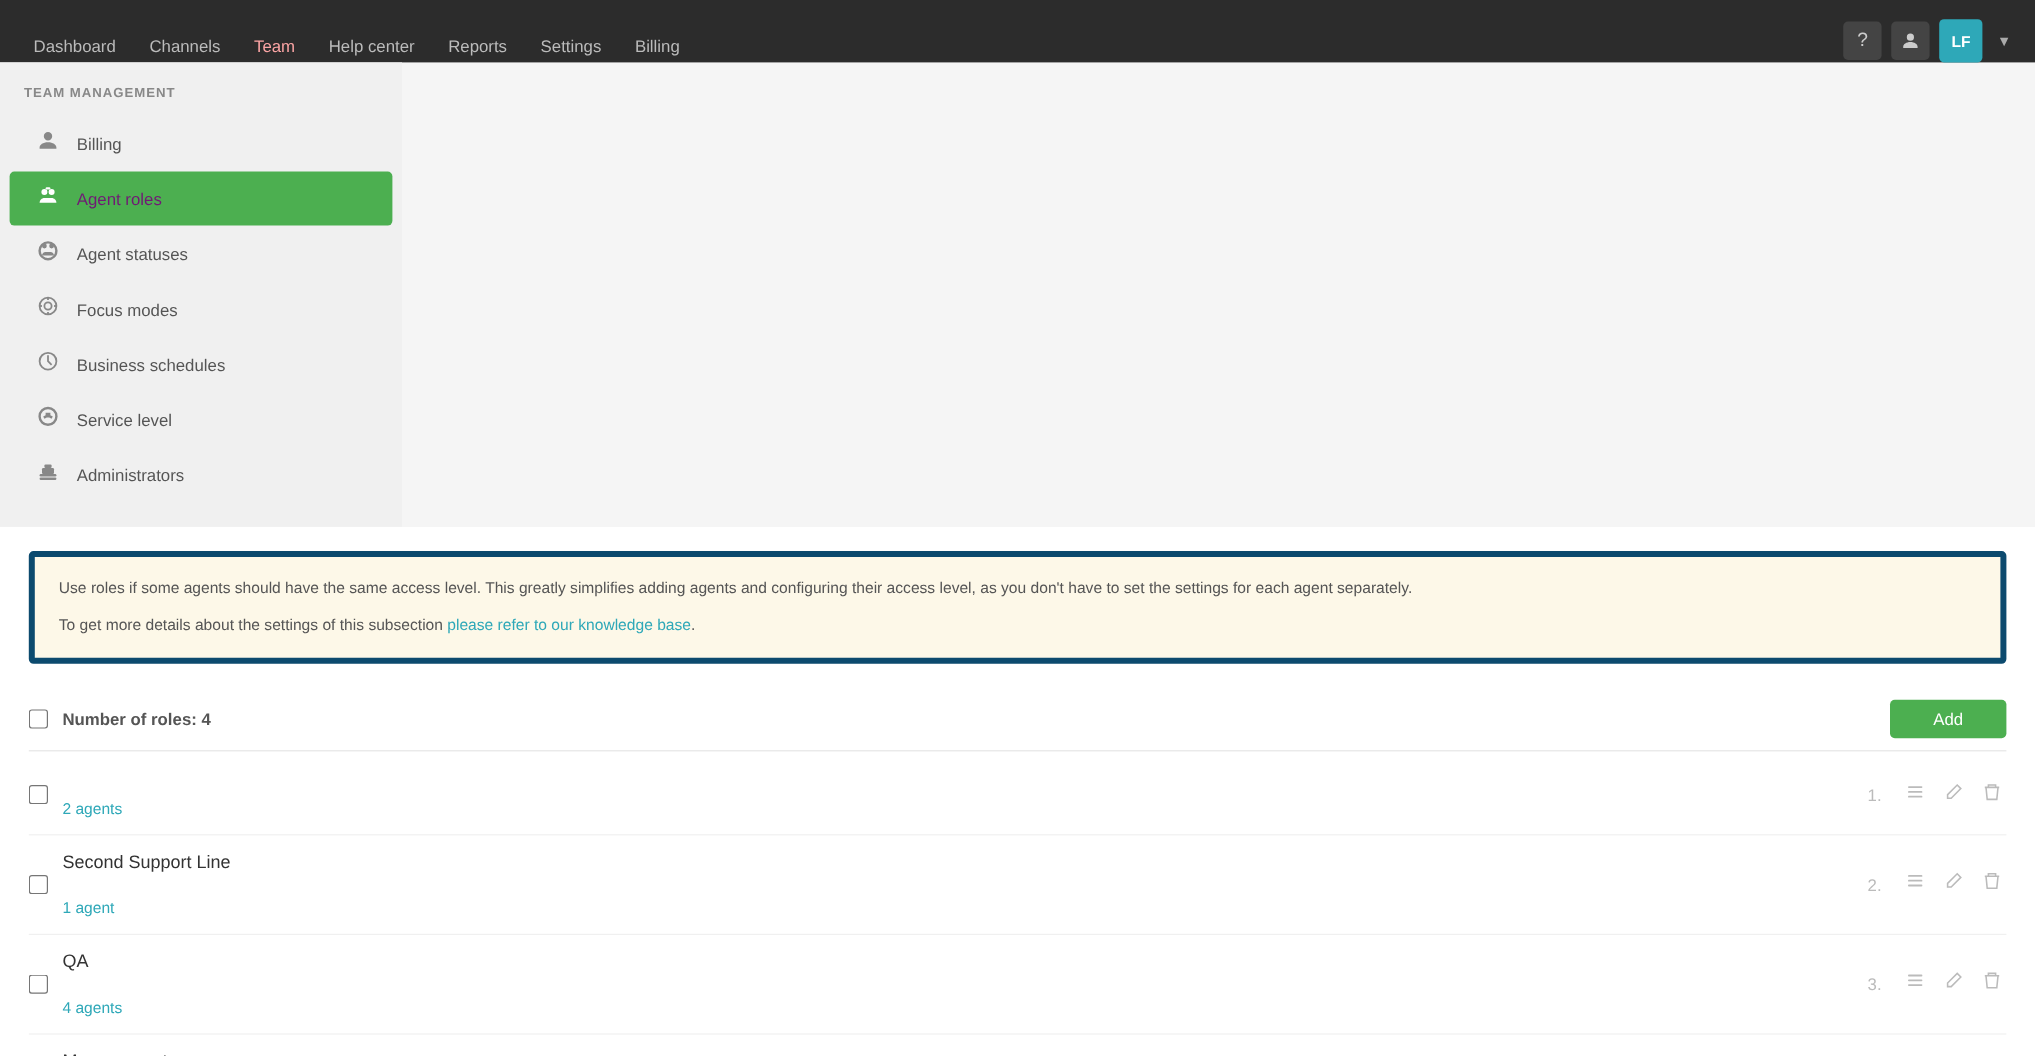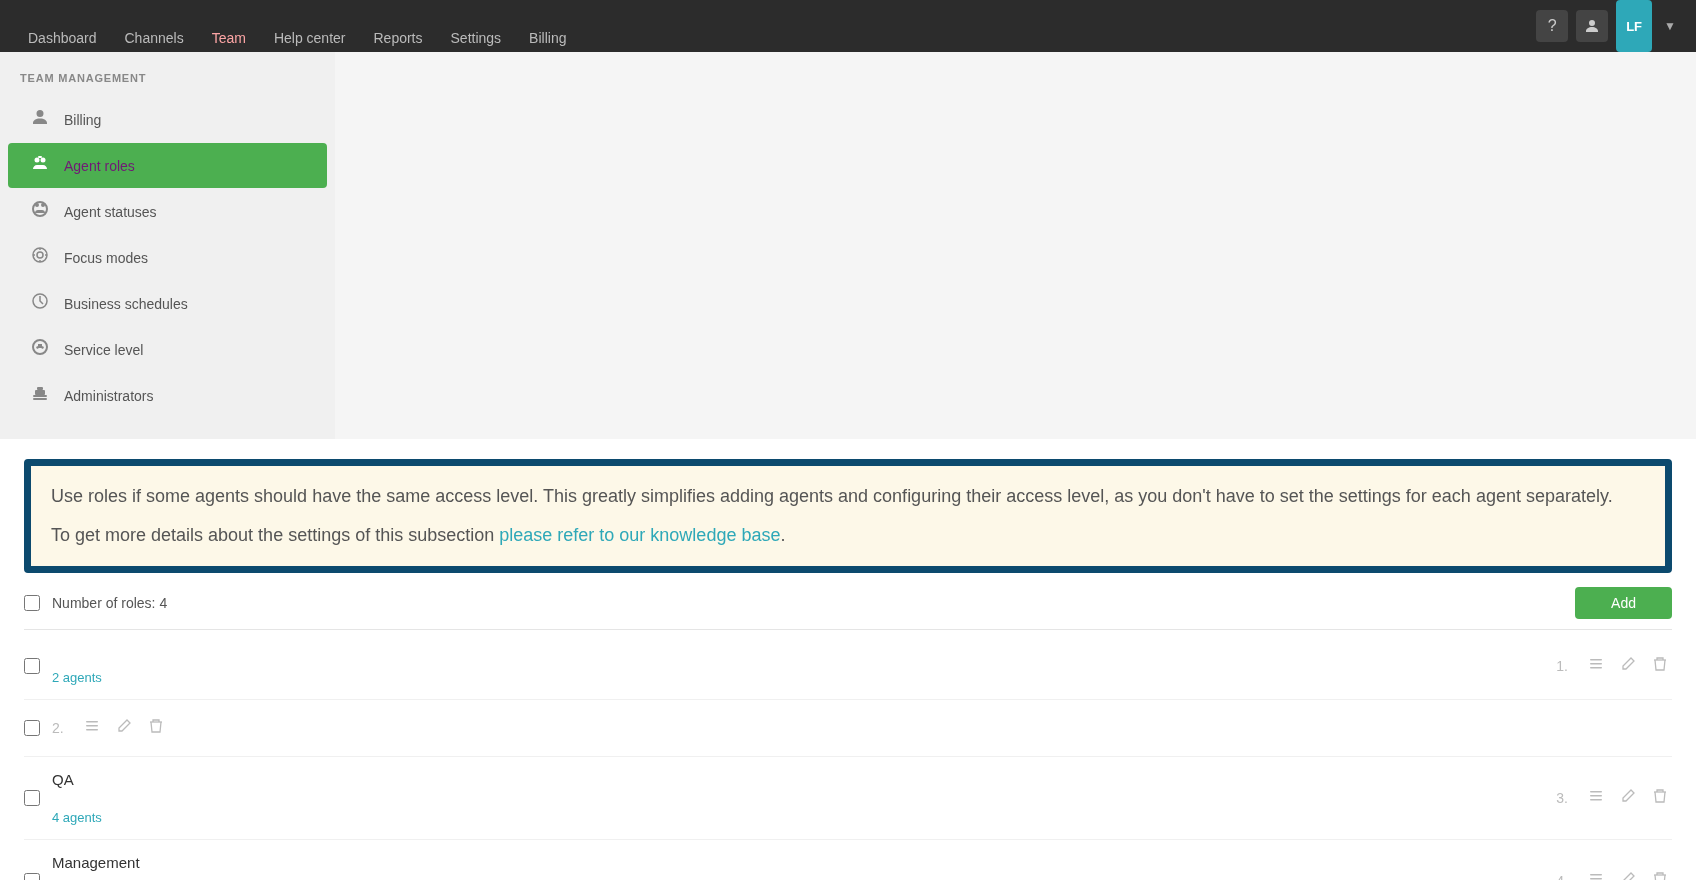--- a/index.html
+++ b/index.html
@@ -29,21 +29,21 @@
       width: 32px; height: 32px;
       border-radius: 4px;
       background: #444;
       border: none;
       color: #ccc;
       cursor: pointer;
       display: flex; align-items: center; justify-content: center;
       font-size: 16px;
     }
     .avatar-btn {
-      width: 36px; height: 52px;
+      width: 36px; height: 36px;
       border-radius: 4px;
       background: #2ea8b8;
       border: none;
       color: #fff;
       cursor: pointer;
       font-size: 13px;
       font-weight: 600;
       display: flex; align-items: center; justify-content: center;
     }
     .dropdown-arrow {
@@ -82,42 +82,42 @@
     .sidebar-item.active { background: #4caf50; color: #701a75; }
     .sidebar-item.active .sidebar-icon { color: #fff; }
     .sidebar-icon { font-size: 18px; color: #888; width: 24px; text-align: center; }
 
     
     .content { flex: 1; padding: 20px 24px; overflow-y: auto; background: #fff; }
 
     
     .info-banner {
       background: #fdf8e8;
-      border: 7px solid #0c4a6e;
+      border: 5px solid #0c4a6e;
       border-radius: 4px;
       padding: 16px 20px;
-      margin-bottom: 4px;
+      margin-bottom: 20px;
       color: #555;
       line-height: 1.6;
-      font-size: 18px;
+      font-size: 13px;
     }
     .info-banner a { color: #2ea8b8; text-decoration: none; }
 
     
     .roles-header {
       display: flex;
       align-items: center;
       justify-content: space-between;
       padding: 10px 0;
       border-bottom: 1px solid #e5e5e5;
       margin-bottom: 4px;
     }
     .roles-header-left { display: flex; align-items: center; gap: 12px; }
     .roles-count { font-size: 14px; color: #555; }
-    .roles-count span { font-weight: 400; }
+    .roles-count span { font-weight: 700; }
     .add-btn {
       background: #4caf50;
       color: #fff;
       border: none;
       padding: 8px 36px;
       border-radius: 4px;
       font-size: 14px;
       font-weight: 500;
       cursor: pointer;
     }
@@ -311,20 +311,24 @@
             <polyline points="2,4 14,4"></polyline>
             <path d="M5 4V2h6v2"></path>
             <path d="M3 4l1 10h8l1-10"></path>
           </svg>
         </button>
       </div>
     </div>
 
     <div class="role-item">
       <input type="checkbox" class="role-checkbox" style="">
+      <div class="role-info">
+        <div class="role-name">Second Support Line</div>
+        <div class="role-agents">1 agent</div>
+      </div>
       <div class="role-actions">
         <span class="role-number">2.</span>
         <button class="role-action-btn" title="Reorder">
           <svg width="16" height="16" viewBox="0 0 16 16" fill="#bbb">
             <rect x="2" y="3" width="12" height="1.5" rx="0.75"></rect>
             <rect x="2" y="7" width="12" height="1.5" rx="0.75"></rect>
             <rect x="2" y="11" width="12" height="1.5" rx="0.75"></rect>
           </svg>
         </button>
         <button class="role-action-btn" title="Edit">

